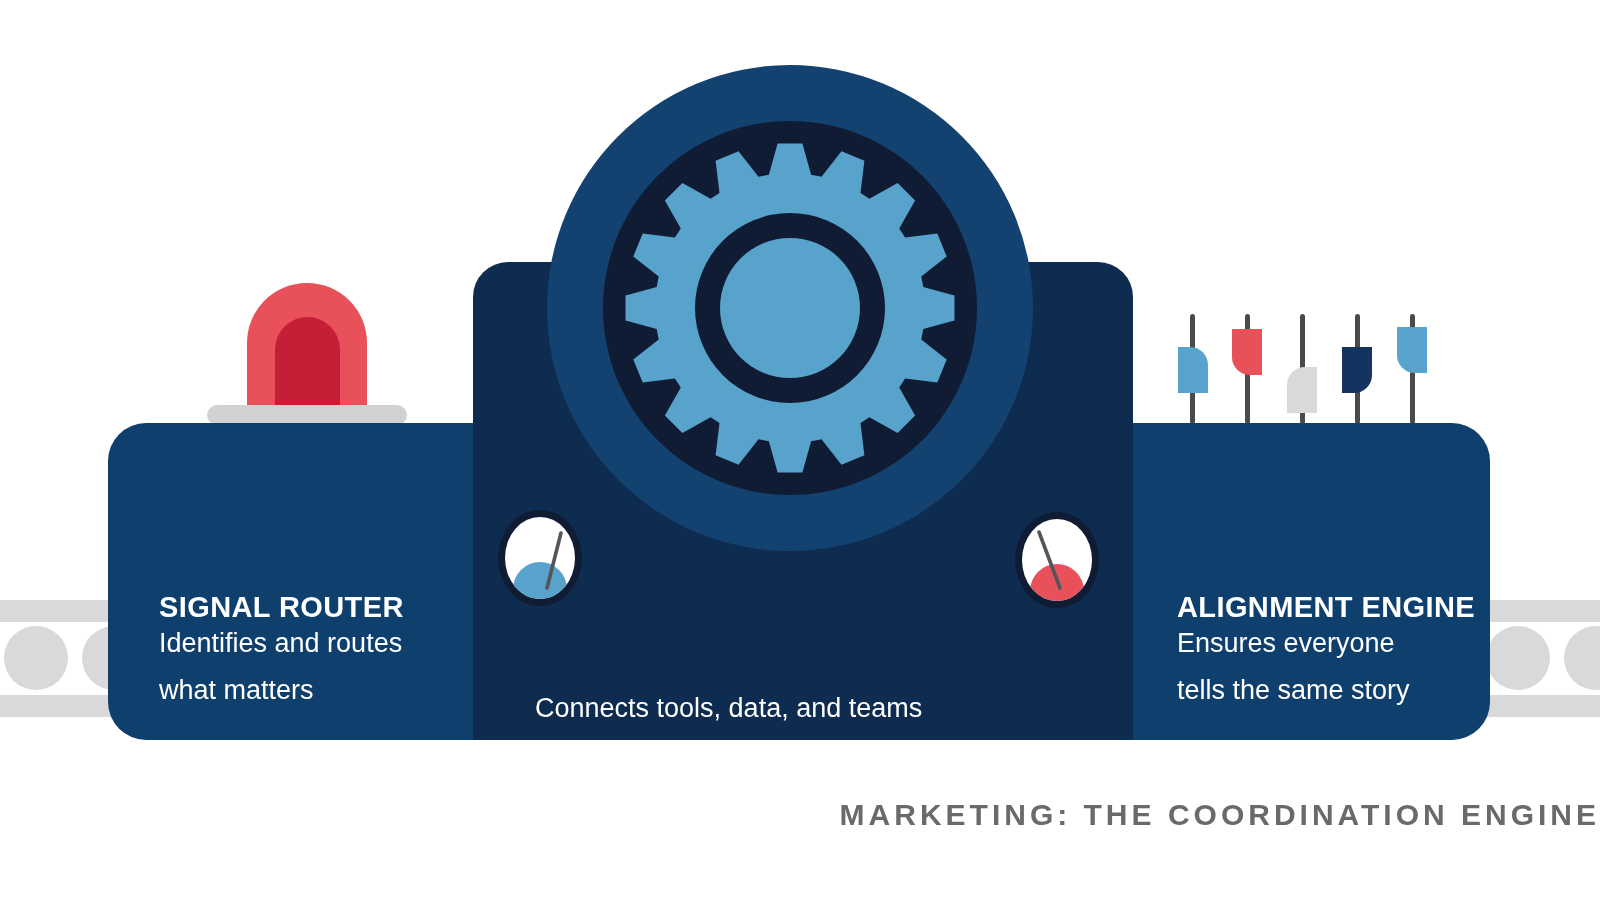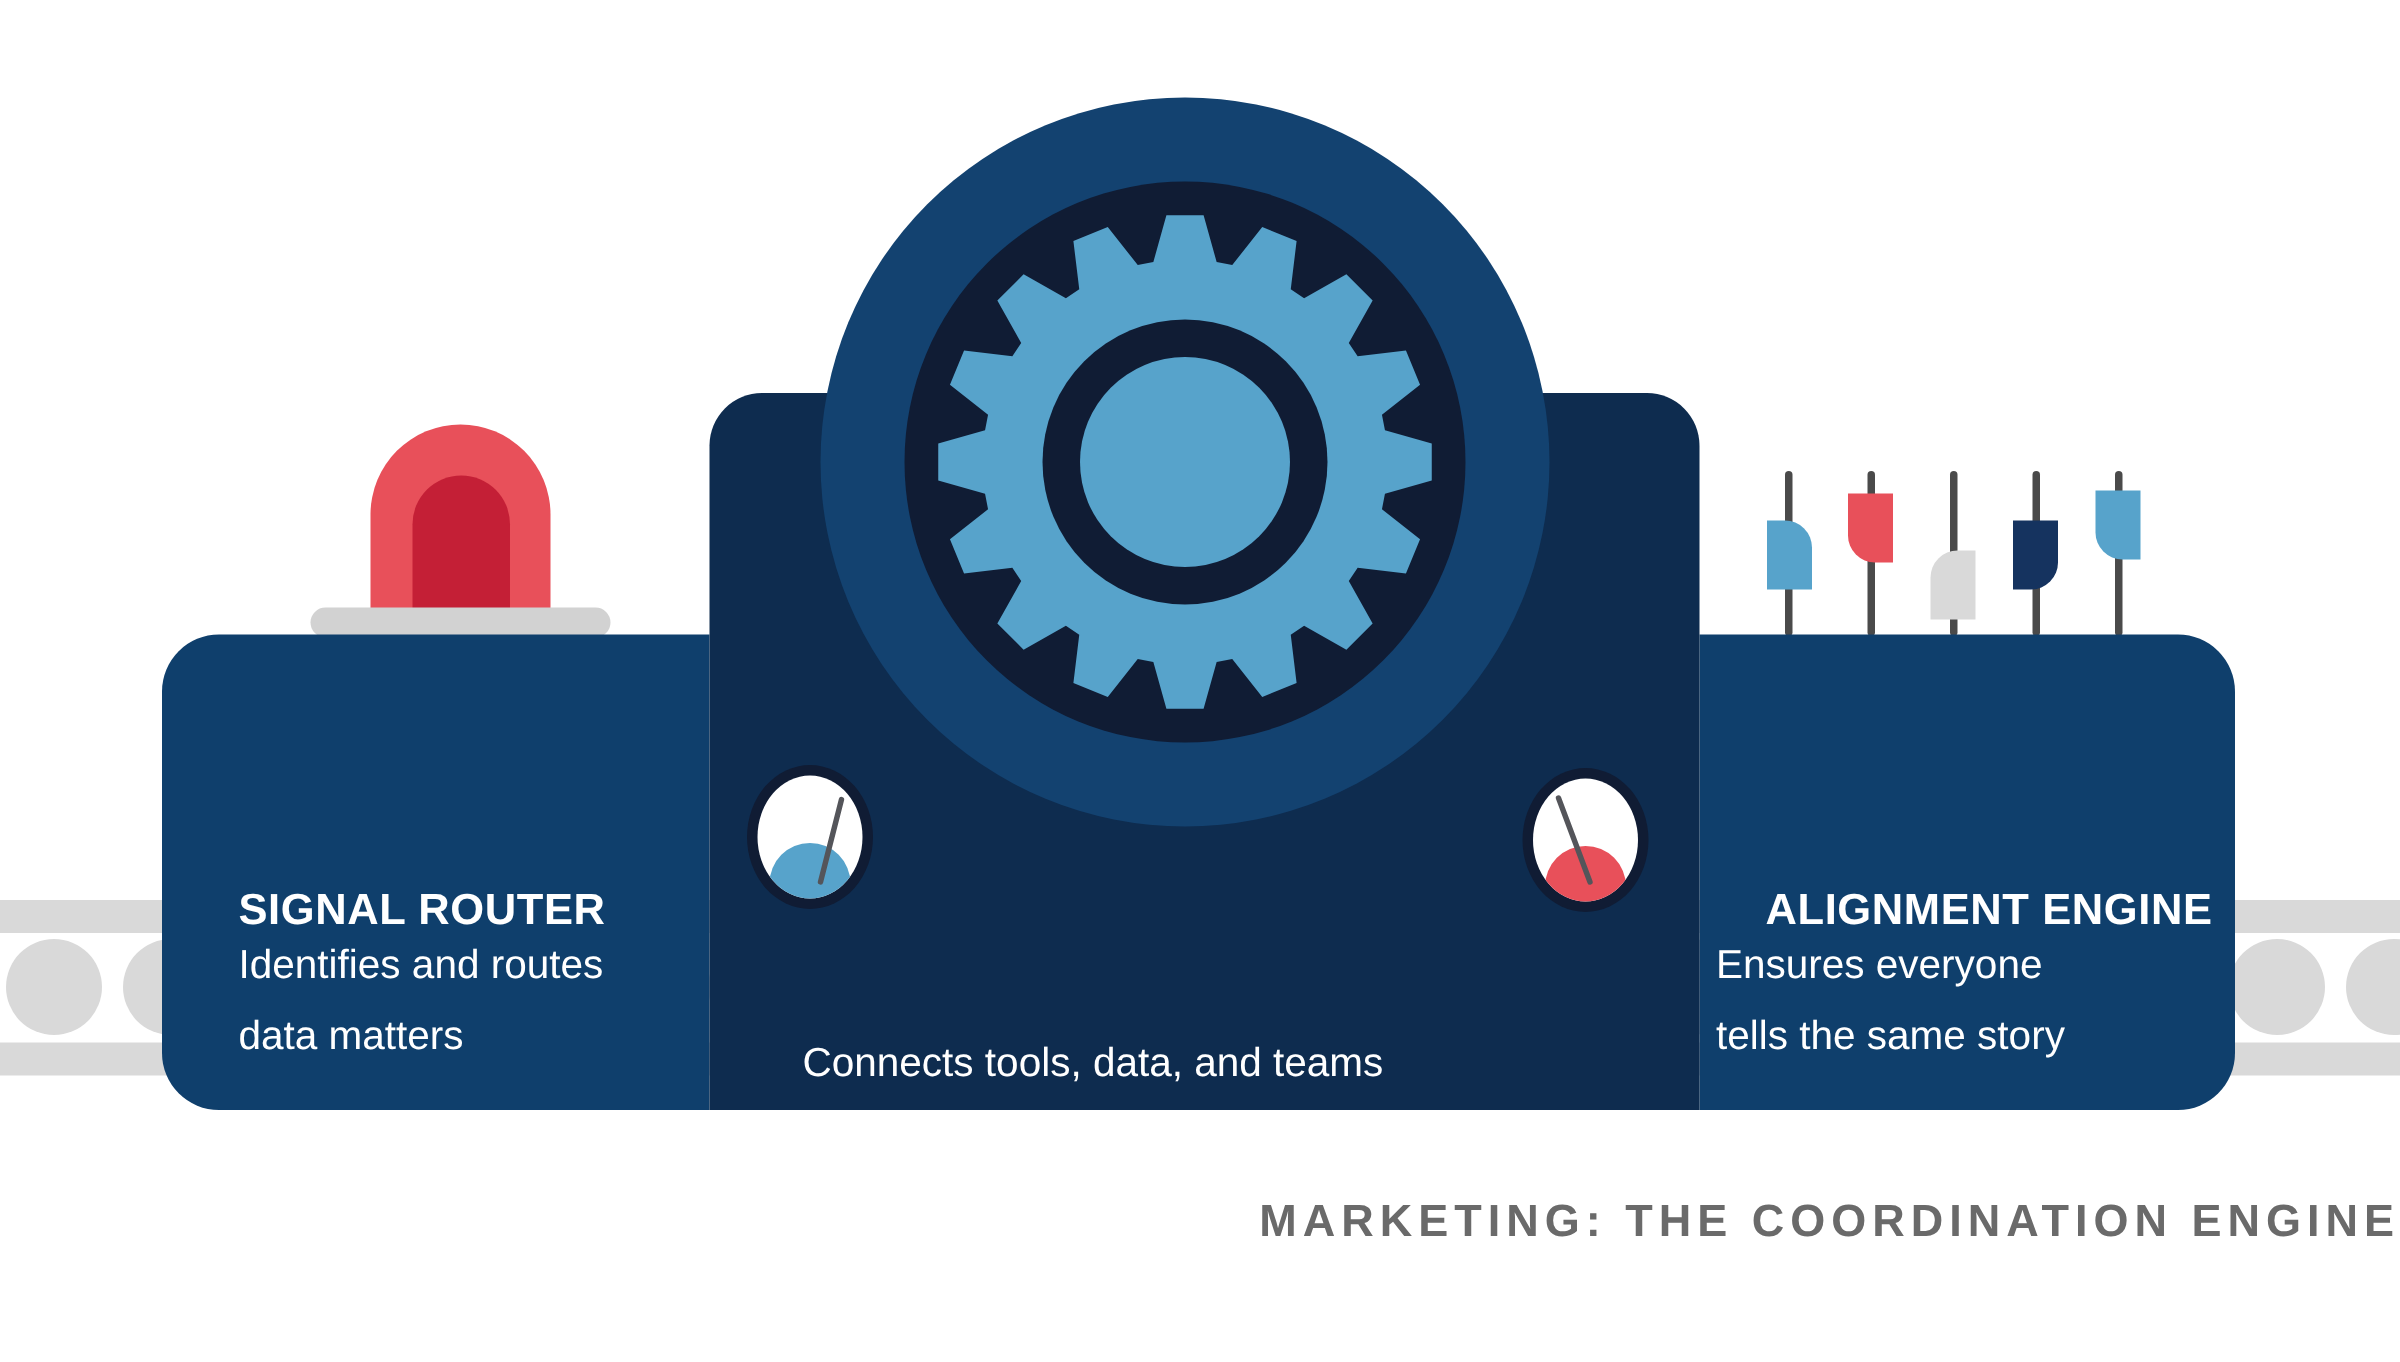--- a/index.html
+++ b/index.html
@@ -129,27 +129,27 @@
       </defs>
     <ellipse cx="43" cy="49" rx="42" ry="48" fill="#101c34"></ellipse>
     <ellipse cx="43" cy="49" rx="35" ry="41" fill="#ffffff"></ellipse>
     <circle cx="43" cy="80" r="27" clip-path="url(#gfaceR)" fill="#e8505a"></circle>
     <line x1="46" y1="77" x2="25" y2="21" stroke-width="3.6" stroke-linecap="round" stroke="#54555a"></line>
   </svg>
 
   <div class="panel-heading" style="left:159px;top:592px">SIGNAL ROUTER</div>
   <div class="panel-body" style="left:159px;top:620px">
     <div>Identifies and routes</div>
-    <div>data matters</div>
+    <div>what matters</div>
   </div>
 
   <div class="panel-body" style="left:535px;top:685px">
     <div>Connects tools, data, and teams</div>
   </div>
 
   <div class="panel-heading" style="left:1177px;top:592px">ALIGNMENT ENGINE</div>
-  <div class="panel-body" style="left:1144px;top:620px">
+  <div class="panel-body" style="left:1177px;top:620px">
     <div>Ensures everyone</div>
     <div>tells the same story</div>
   </div>
 
   <div class="main-title">MARKETING: THE COORDINATION ENGINE</div>
 </div>
 
 </body></html>

